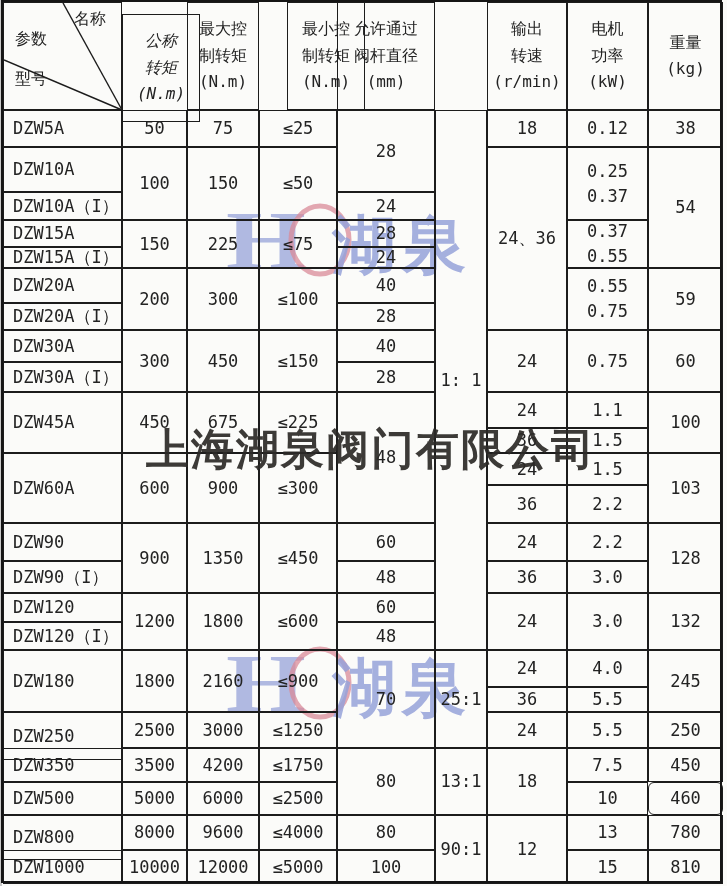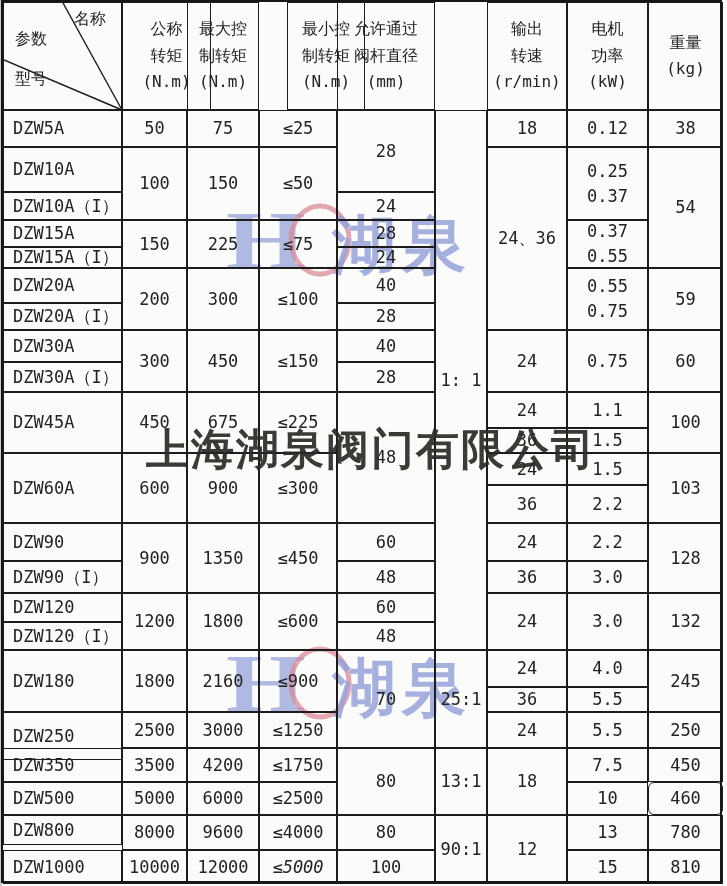--- a/index.html
+++ b/index.html
@@ -95,21 +95,21 @@
       <div class="cell model" style="left: 3px; top: 392px; width: 119px; height: 61px;">DZW45A</div>
       <div class="cell model" style="left: 3px; top: 453px; width: 119px; height: 70px;">DZW60A</div>
       <div class="cell model" style="left: 3px; top: 523px; width: 119px; height: 38px;">DZW90</div>
       <div class="cell model" style="left: 3px; top: 561px; width: 119px; height: 32px;">DZW90（I）</div>
       <div class="cell model" style="left: 3px; top: 593px; width: 119px; height: 29px;">DZW120</div>
       <div class="cell model" style="left: 3px; top: 622px; width: 119px; height: 28px;">DZW120（I）</div>
       <div class="cell model" style="left: 3px; top: 650px; width: 119px; height: 62px;">DZW180</div>
       <div class="cell model" style="left: 3px; top: 712px; width: 119px; height: 48px;">DZW250</div>
       <div class="cell model" style="left: 3px; top: 748px; width: 119px; height: 34px;">DZW350</div>
       <div class="cell model" style="left: 3px; top: 782px; width: 119px; height: 33px;">DZW500</div>
-      <div class="cell model" style="left: 3px; top: 815px; width: 119px; height: 30px;">DZW800</div>
+      <div class="cell model" style="left: 3px; top: 815px; width: 119px; height: 45px;">DZW800</div>
       <div class="cell model" style="left: 3px; top: 850px; width: 119px; height: 34px;">DZW1000</div>
       <div class="cell" style="left: 122px; top: 110px; width: 65px; height: 37px;">50</div>
       <div class="cell" style="left: 122px; top: 147px; width: 65px; height: 73px;">100</div>
       <div class="cell" style="left: 122px; top: 220px; width: 65px; height: 48px;">150</div>
       <div class="cell" style="left: 122px; top: 268px; width: 65px; height: 62px;">200</div>
       <div class="cell" style="left: 122px; top: 330px; width: 65px; height: 62px;">300</div>
       <div class="cell" style="left: 122px; top: 392px; width: 65px; height: 61px;">450</div>
       <div class="cell" style="left: 122px; top: 453px; width: 65px; height: 70px;">600</div>
       <div class="cell" style="left: 122px; top: 523px; width: 65px; height: 70px;">900</div>
       <div class="cell" style="left: 122px; top: 593px; width: 65px; height: 57px;">1200</div>
@@ -141,21 +141,21 @@
       <div class="cell" style="left: 259px; top: 330px; width: 78px; height: 62px;">≤150</div>
       <div class="cell" style="left: 259px; top: 392px; width: 78px; height: 61px;">≤225</div>
       <div class="cell" style="left: 259px; top: 453px; width: 78px; height: 70px;">≤300</div>
       <div class="cell" style="left: 259px; top: 523px; width: 78px; height: 70px;">≤450</div>
       <div class="cell" style="left: 259px; top: 593px; width: 78px; height: 57px;">≤600</div>
       <div class="cell" style="left: 259px; top: 650px; width: 78px; height: 62px;">≤900</div>
       <div class="cell" style="left: 259px; top: 712px; width: 78px; height: 36px;">≤1250</div>
       <div class="cell" style="left: 259px; top: 748px; width: 78px; height: 34px;">≤1750</div>
       <div class="cell" style="left: 259px; top: 782px; width: 78px; height: 33px;">≤2500</div>
       <div class="cell" style="left: 259px; top: 815px; width: 78px; height: 35px;">≤4000</div>
-      <div class="cell" style="left: 259px; top: 850px; width: 78px; height: 34px; font-style: italic;">≤5000</div>
+      <div class="cell" style="left: 259px; top: 850px; width: 78px; height: 34px;">≤5000</div>
       <div class="cell" style="left: 337px; top: 110px; width: 98px; height: 82px;">28</div>
       <div class="cell" style="left: 337px; top: 192px; width: 98px; height: 28px;">24</div>
       <div class="cell" style="left: 337px; top: 220px; width: 98px; height: 27px;">28</div>
       <div class="cell" style="left: 337px; top: 247px; width: 98px; height: 21px;">24</div>
       <div class="cell" style="left: 337px; top: 268px; width: 98px; height: 35px;">40</div>
       <div class="cell" style="left: 337px; top: 303px; width: 98px; height: 27px;">28</div>
       <div class="cell" style="left: 337px; top: 330px; width: 98px; height: 32px;">40</div>
       <div class="cell" style="left: 337px; top: 362px; width: 98px; height: 30px;">28</div>
       <div class="cell" style="left: 337px; top: 392px; width: 98px; height: 131px;">48</div>
       <div class="cell" style="left: 337px; top: 523px; width: 98px; height: 38px;">60</div>
@@ -214,21 +214,21 @@
       <div class="cell" style="left: 648px; top: 392px; width: 75px; height: 61px;">100</div>
       <div class="cell" style="left: 648px; top: 453px; width: 75px; height: 70px;">103</div>
       <div class="cell" style="left: 648px; top: 523px; width: 75px; height: 70px;">128</div>
       <div class="cell" style="left: 648px; top: 593px; width: 75px; height: 57px;">132</div>
       <div class="cell" style="left: 648px; top: 650px; width: 75px; height: 62px;">245</div>
       <div class="cell" style="left: 648px; top: 712px; width: 75px; height: 36px;">250</div>
       <div class="cell" style="left: 648px; top: 748px; width: 75px; height: 34px;">450</div>
       <div class="cell" style="left: 648px; top: 782px; width: 75px; height: 33px; border-radius: 6px;">460</div>
       <div class="cell" style="left: 648px; top: 815px; width: 75px; height: 35px;">780</div>
       <div class="cell" style="left: 648px; top: 850px; width: 75px; height: 34px;">810</div>
-      <div class="cell head" style="left: 122px; top: 2px; width: 89px; height: 108px;">公称
+      <div class="cell head" style="left: 122px; top: 14px; width: 78px; height: 108px; font-style: italic;">公称
 转矩
 (N.m)</div>
       <div class="cell head" style="left: 187px; top: 2px; width: 72px; height: 108px;">最大控
 制转矩
 (N.m)</div>
       <div class="cell head" style="left: 259px; top: 2px; width: 78px; height: 108px; margin-left: 28px;">最小控
 制转矩
 (N.m)</div>
       <div class="cell head" style="left: 337px; top: 2px; width: 98px; height: 108px;">允许通过
 阀杆直径

